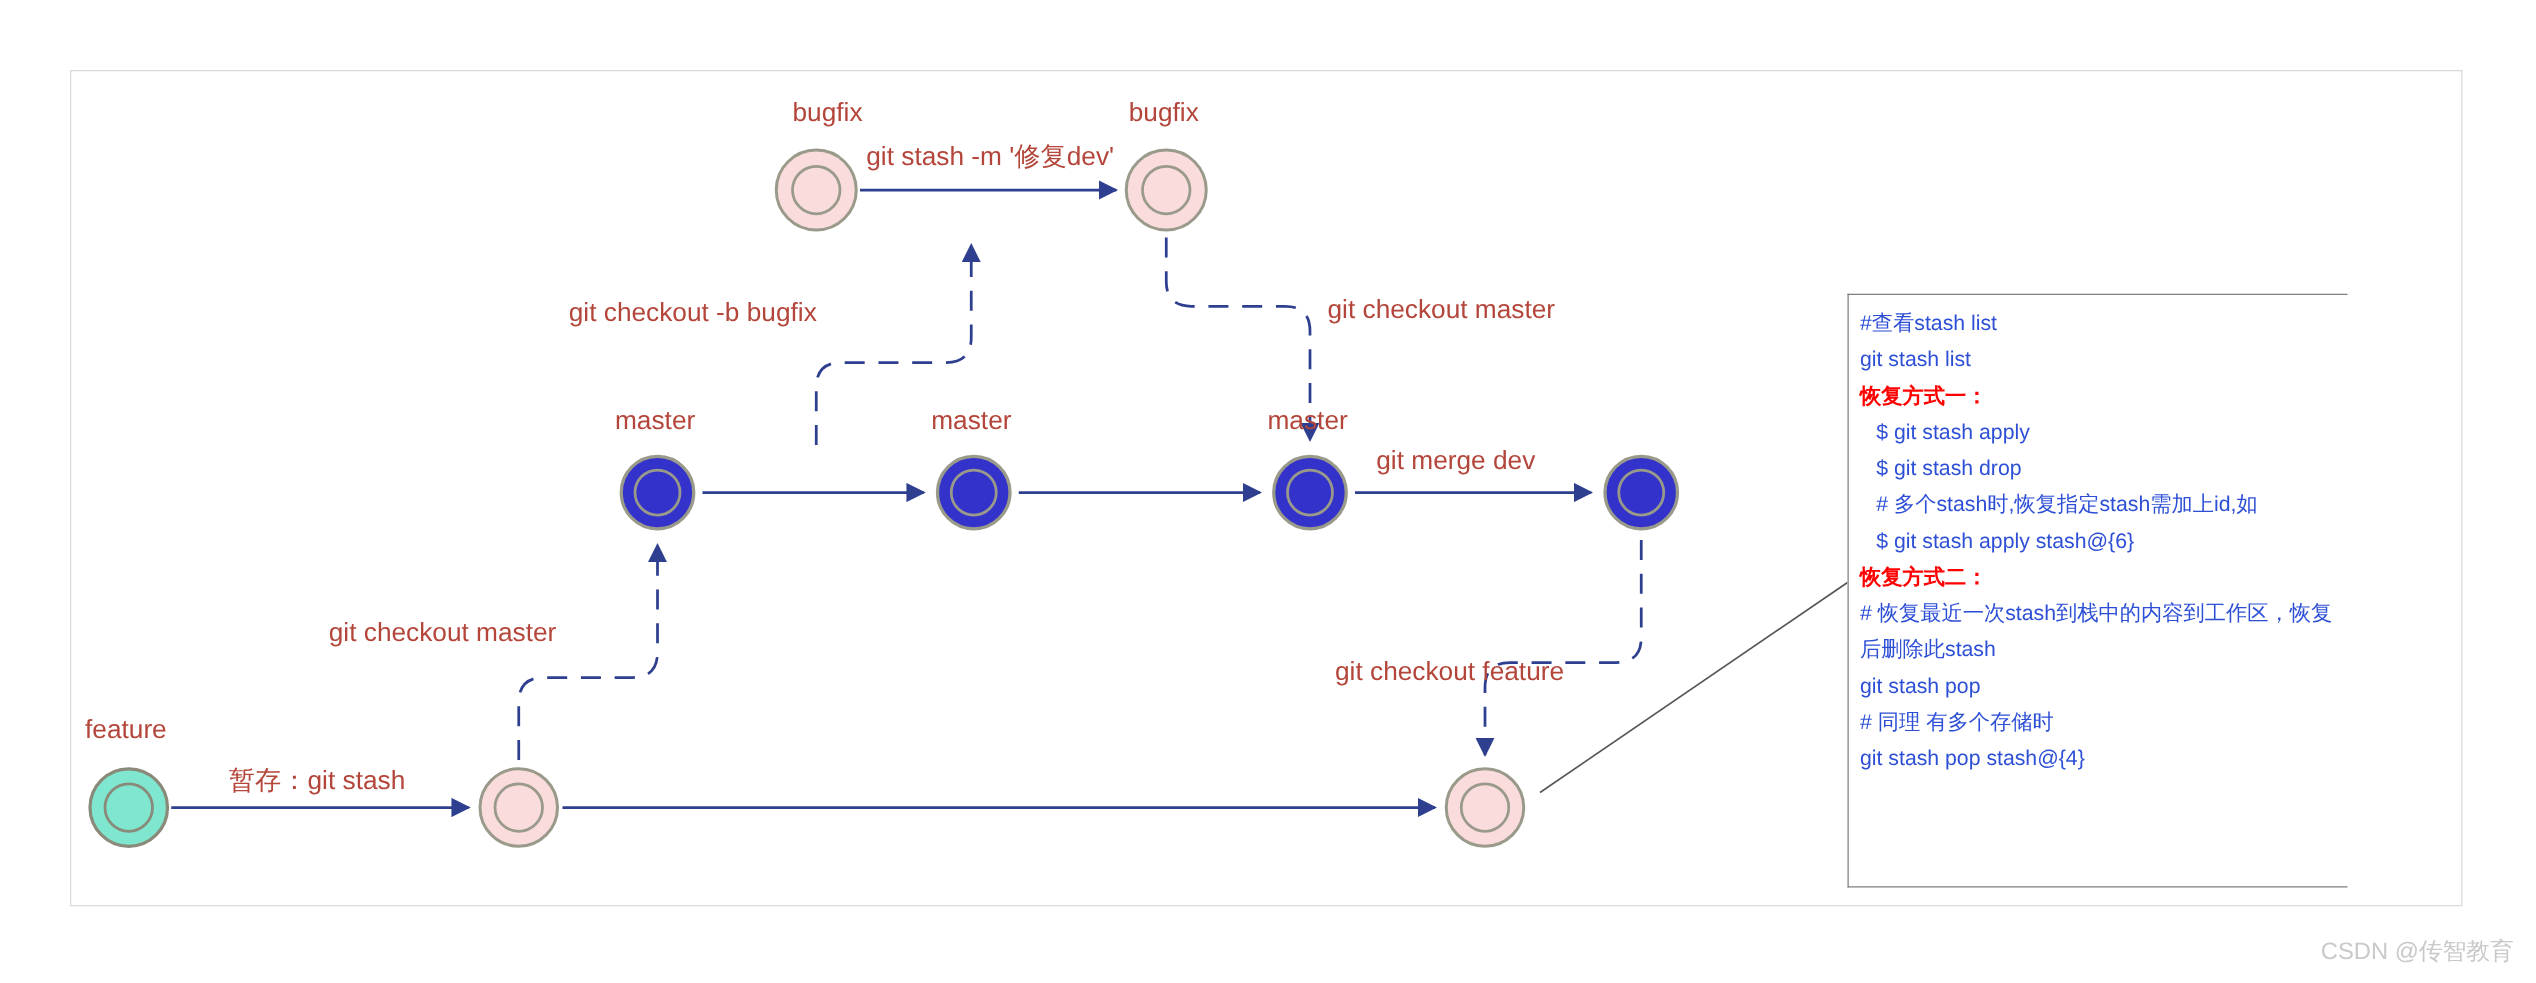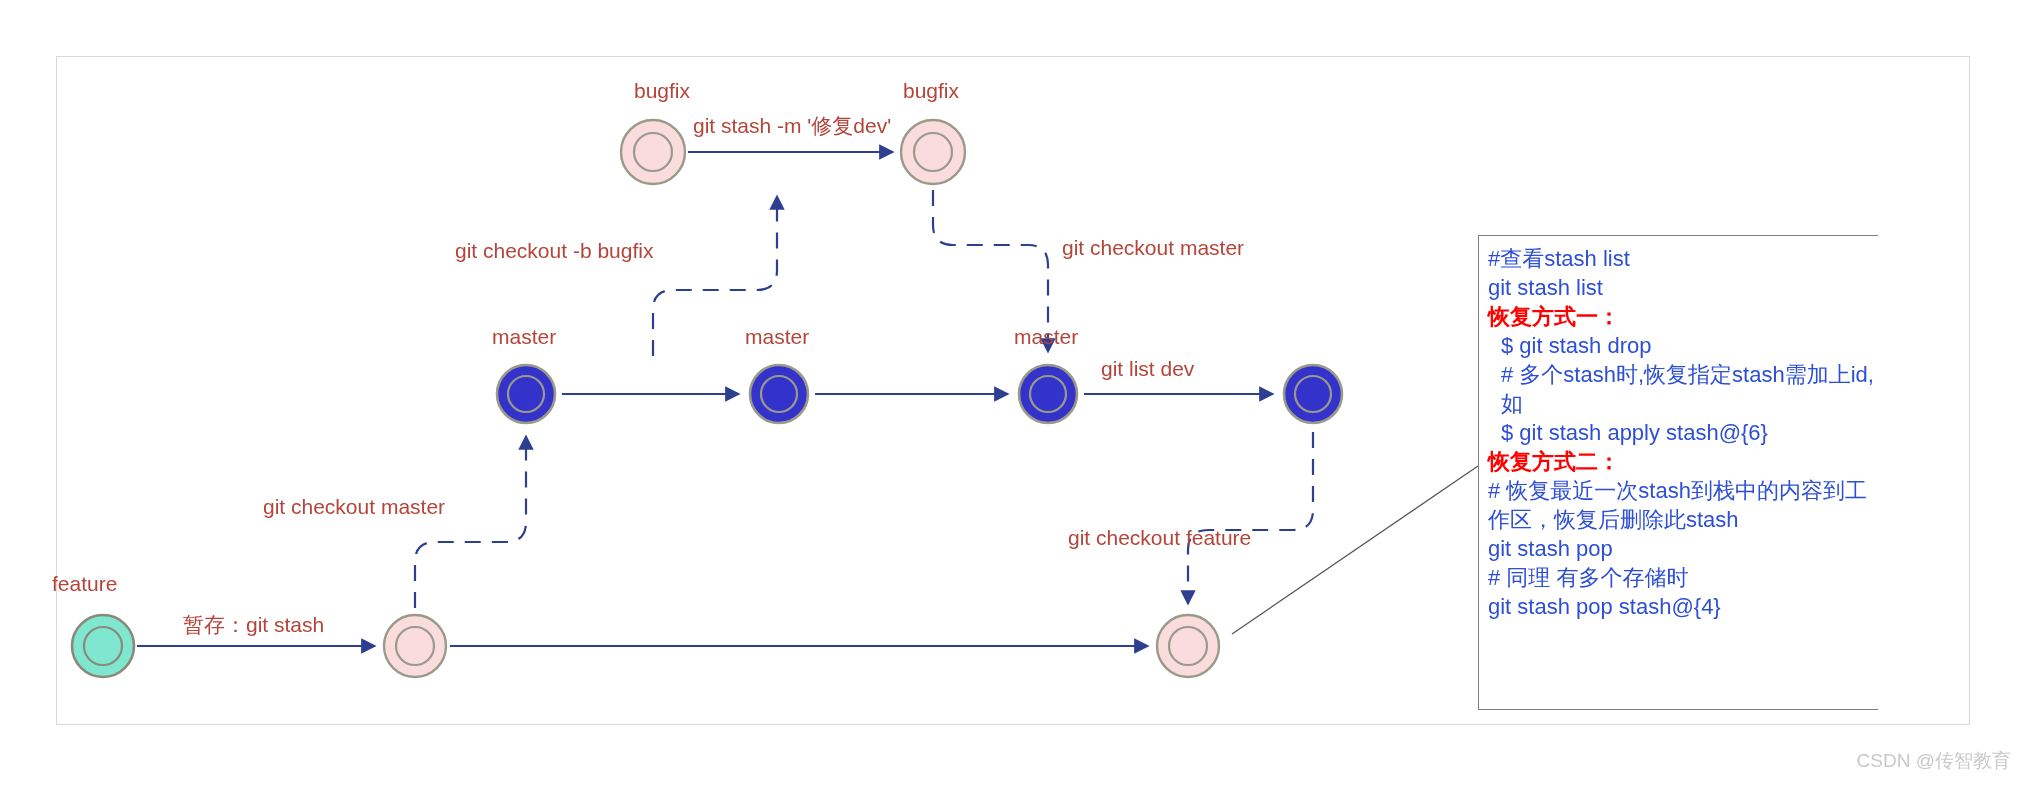--- a/index.html
+++ b/index.html
@@ -57,21 +57,21 @@
     height: 475px;
     box-sizing: border-box;
     border-left: 1.5px solid #7f7f7f;
     border-top: 1.5px solid #7f7f7f;
     border-bottom: 1.5px solid #7f7f7f;
     background: #ffffff;
     padding: 8px 4px 4px 9px;
   }
   #stash-note .line {
     color: #2d4fd6;
-    font-size: 22px;
+    font-size: 17px;
     font-family: "Liberation Sans", sans-serif;
     line-height: 29px;
     white-space: pre-wrap;
   }
   #stash-note .line.heading {
     color: #ff0000;
     font-weight: bold;
   }
   #stash-note .line.indent {
     padding-left: 13px;
@@ -159,34 +159,35 @@
       <circle cx="1188" cy="646" r="31" fill="#fadcdc" stroke="#9a9a8a" stroke-width="2.4"></circle>
       <circle cx="1188" cy="646" r="19" fill="none" stroke="#9a9a8a" stroke-width="2.2"></circle>
     </g>
   </svg>
 
   <div class="node-label" style="left:634px; top:80px;">bugfix</div>
   <div class="node-label" style="left:903px; top:80px;">bugfix</div>
   <div class="node-label" style="left:492px; top:326px;">master</div>
   <div class="node-label" style="left:745px; top:326px;">master</div>
   <div class="node-label" style="left:1014px; top:326px;">master</div>
-  <div class="node-label" style="left:52px; top:573px;">feature</div>
+  <div class="node-label" style="left:68px; top:573px;">feature</div>
 
   <div class="edge-label" style="left:693px; top:115px;">git stash -m '修复dev'</div>
   <div class="edge-label" style="left:455px; top:240px;">git checkout -b bugfix</div>
   <div class="edge-label" style="left:1062px; top:237px;">git checkout master</div>
-  <div class="edge-label" style="left:1101px; top:358px;">git list dev</div>
+  <div class="edge-label" style="left:1101px; top:358px;">git merge dev</div>
   <div class="edge-label" style="left:1068px; top:479px;margin-top:48px;">git checkout feature</div>
   <div class="edge-label" style="left:263px; top:496px;">git checkout master</div>
   <div class="edge-label" style="left:183px; top:614px;">暂存：git stash</div>
 
   <div id="stash-note">
     <div class="line">#查看stash list</div>
     <div class="line">git stash list</div>
     <div class="line heading">恢复方式一：</div>
+    <div class="line indent">$ git stash apply</div>
     <div class="line indent">$ git stash drop</div>
     <div class="line indent"># 多个stash时,恢复指定stash需加上id,如</div>
     <div class="line indent">$ git stash apply stash@{6}</div>
     <div class="line heading">恢复方式二：</div>
     <div class="line"># 恢复最近一次stash到栈中的内容到工作区，恢复后删除此stash</div>
     <div class="line">git stash pop</div>
     <div class="line"># 同理 有多个存储时</div>
     <div class="line">git stash pop stash@{4}</div>
   </div>
 

